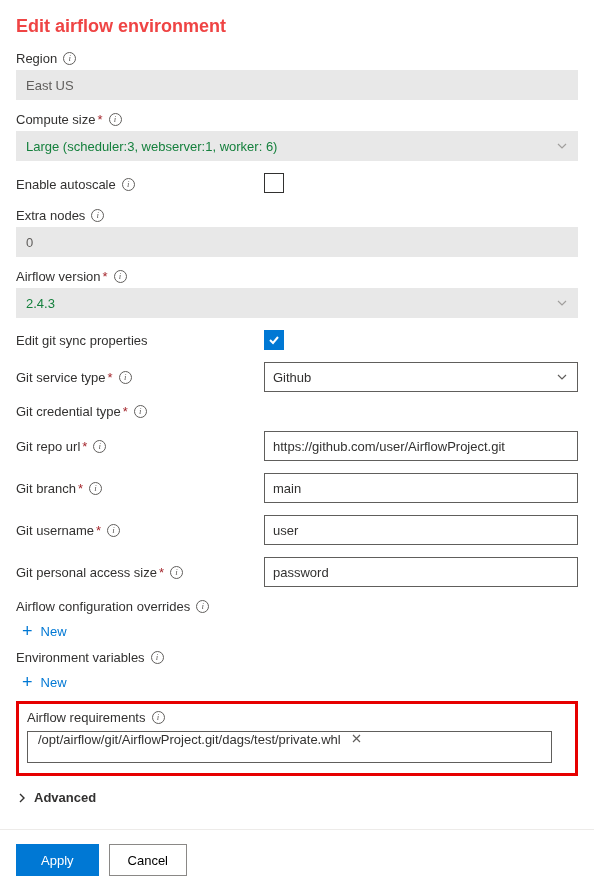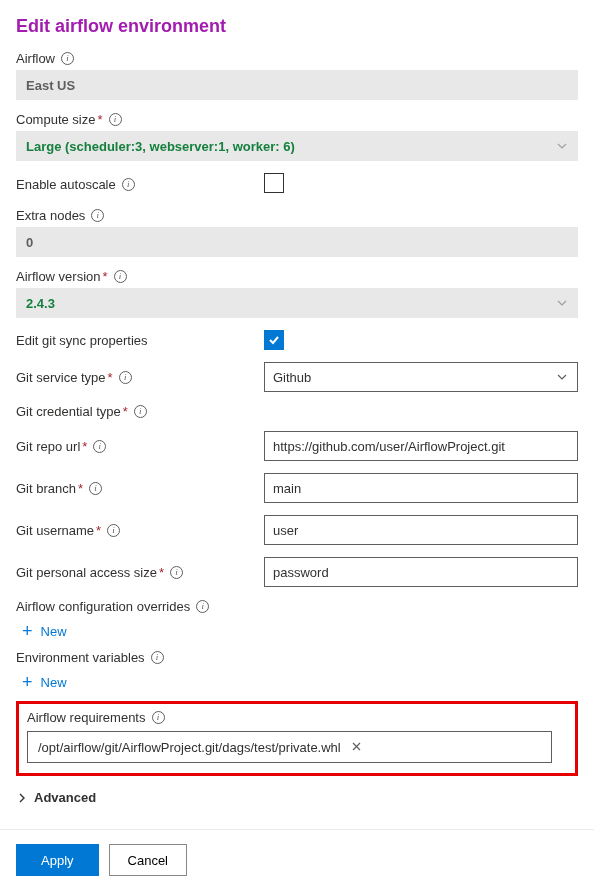--- a/index.html
+++ b/index.html
@@ -9,21 +9,21 @@
     font-family: "Segoe UI", Arial, sans-serif;
     font-size: 13px;
     color: #323130;
     width: 594px;
     background: #fff;
   }
   h2 {
     font-size: 18px;
     font-weight: 600;
     margin: 0 0 14px 0;
-    color: #a21caf;
+    color: #ef4444;
   }
   .field { margin-bottom: 12px; }
   .label-row {
     display: flex;
     align-items: center;
     margin-bottom: 4px;
     font-size: 13px;
     font-weight: 400;
     color: #323130;
   }
@@ -43,21 +43,20 @@
     font-family: Georgia, serif;
   }
   .readonly {
     background: #e8e8e8;
     color: #605e5c;
     padding: 3px 10px;
     height: 30px;
     display: flex;
     align-items: center;
     font-size: 13px;
-    font-weight: bold;
   }
   .readonly.disabled { color: #15803d; }
   .readonly.select { position: relative; }
   .readonly.select .chev {
     position: absolute;
     right: 10px;
     top: 50%;
     transform: translateY(-50%);
     color: #a19f9d;
   }
@@ -112,21 +111,21 @@
   .add-new .plus { font-size: 18px; font-weight: 300; margin-right: 8px; line-height: 1; }
   .highlight {
     border: 3px solid #e60000;
     padding: 6px 23px 10px 8px;
     margin-bottom: 14px;
   }
   .tag-input {
     border: 1px solid #605e5c;
     height: 32px;
     display: flex;
-    align-items: center;
+    align-items: flex-start;
     padding: 0 10px;
     font-size: 13px;
     color: #323130;
   }
   .tag-input .tag-x {
     margin-left: 10px;
     color: #605e5c;
     cursor: pointer;
   }
   .expander {
@@ -164,21 +163,21 @@
 </head>
 <body>
 
 
 
 <h2>Edit airflow environment</h2>
 
 
 <div class="field">
   <div class="label-row">
-    <span>Airflow</span>
+    <span>Region</span>
     <span class="info">i</span>
   </div>
   <div class="readonly">East US</div>
 </div>
 
 
 <div class="field">
   <div class="label-row">
     <span>Compute size</span>
     <span class="required">*</span>

